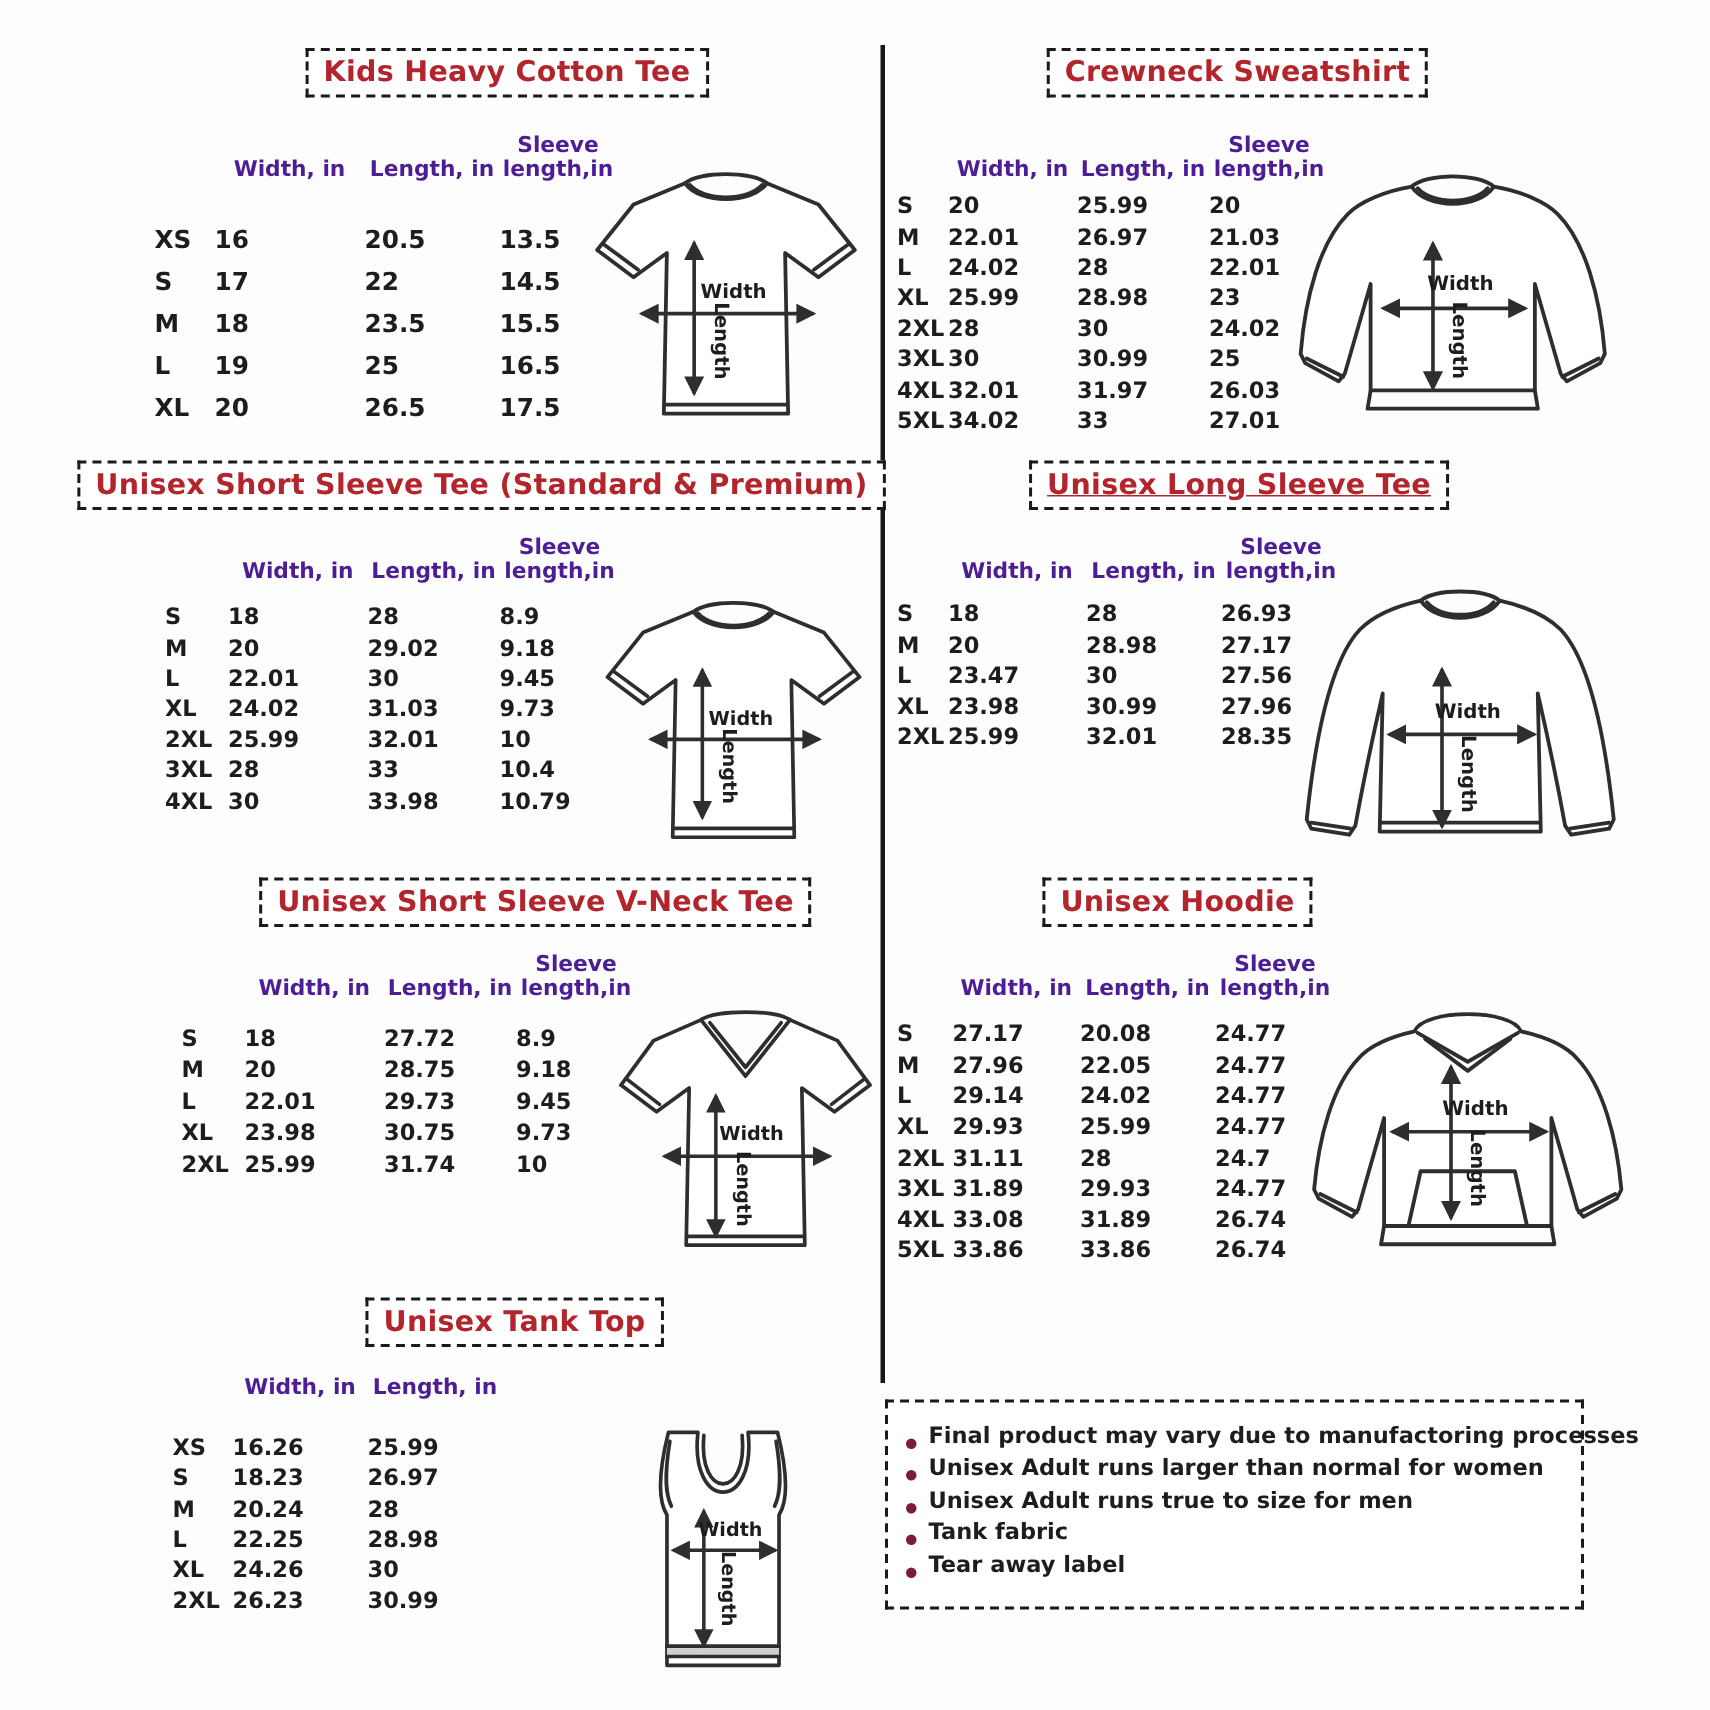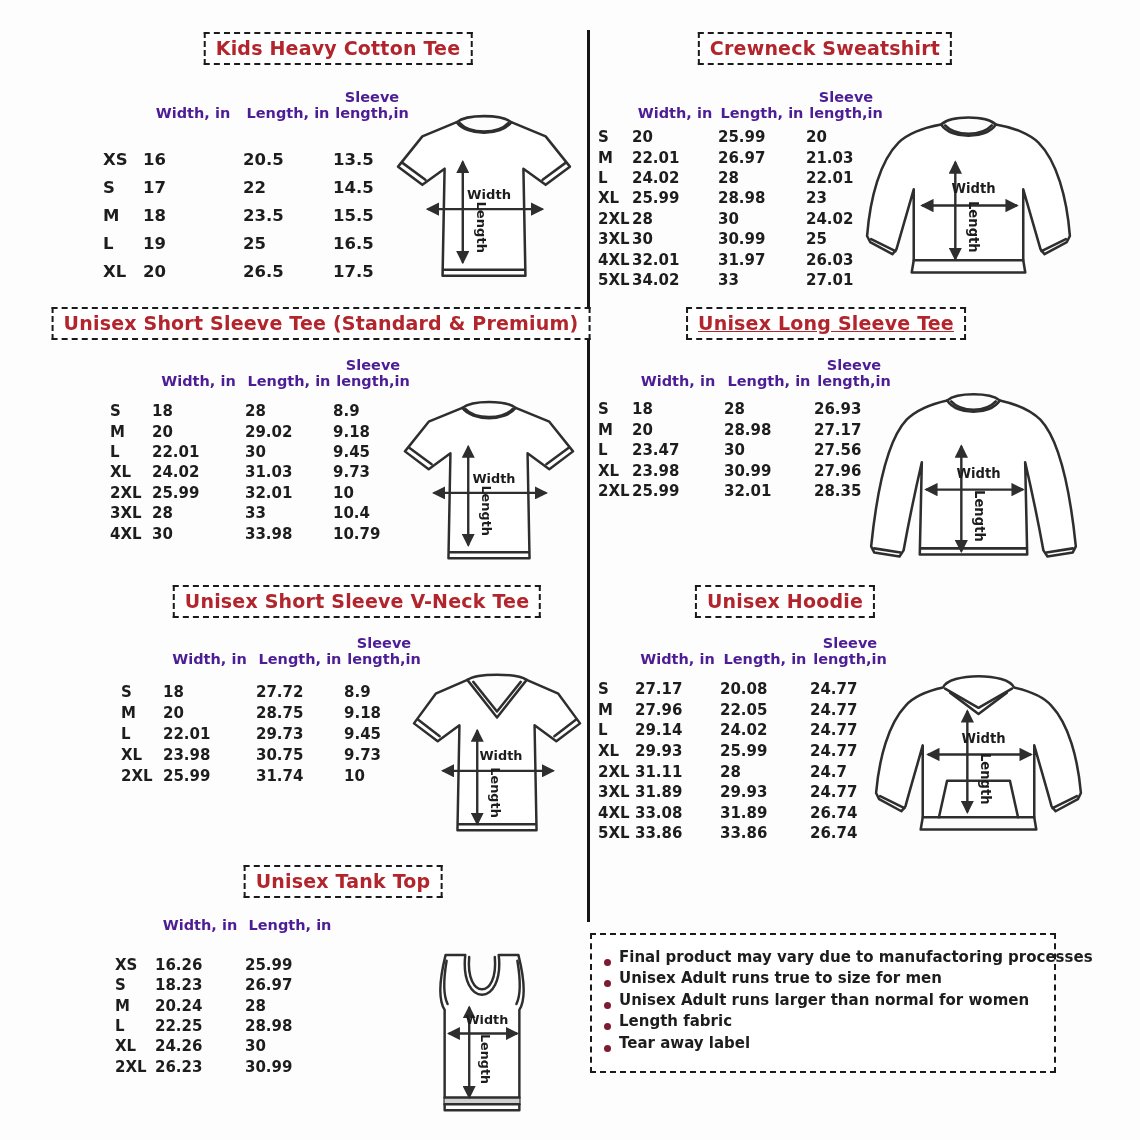--- a/index.html
+++ b/index.html
@@ -588,30 +588,30 @@
   </div>
 
   <div class="notes" style="left:590px; top:933px; width:466px; height:140px;">
     <ul>
 
         <li>
           <span class="note-text">Final product may vary due to manufactoring processes</span>
         </li>
 
         <li>
+          <span class="note-text">Unisex Adult runs larger than normal for women</span>
+        </li>
+
+        <li>
           <span class="note-text">Unisex Adult runs true to size for men</span>
         </li>
 
+
         <li>
-          <span class="note-text">Unisex Adult runs larger than normal for women</span>
-        </li>
-
-
-        <li>
-          <span class="note-text">Length fabric</span>
+          <span class="note-text">Tank fabric</span>
         </li>
 
         <li>
           <span class="note-text">Tear away label</span>
         </li>
       </ul>
   </div>
 
 </div>
 

